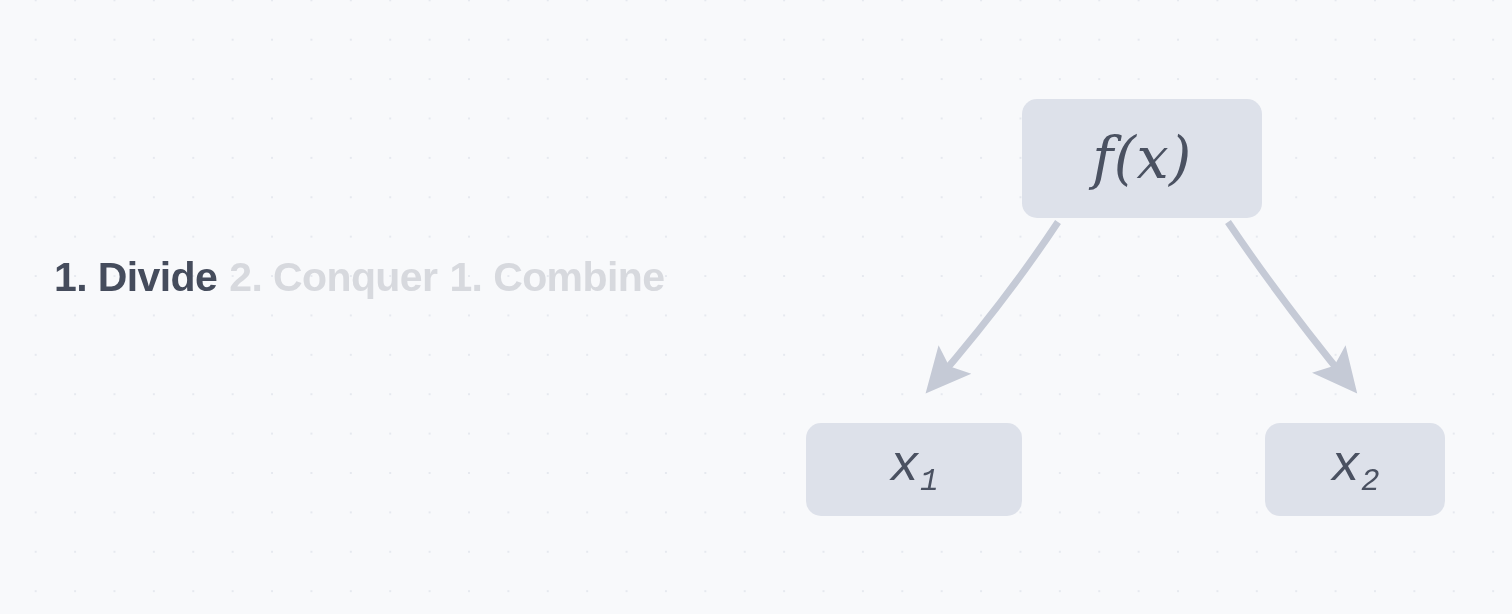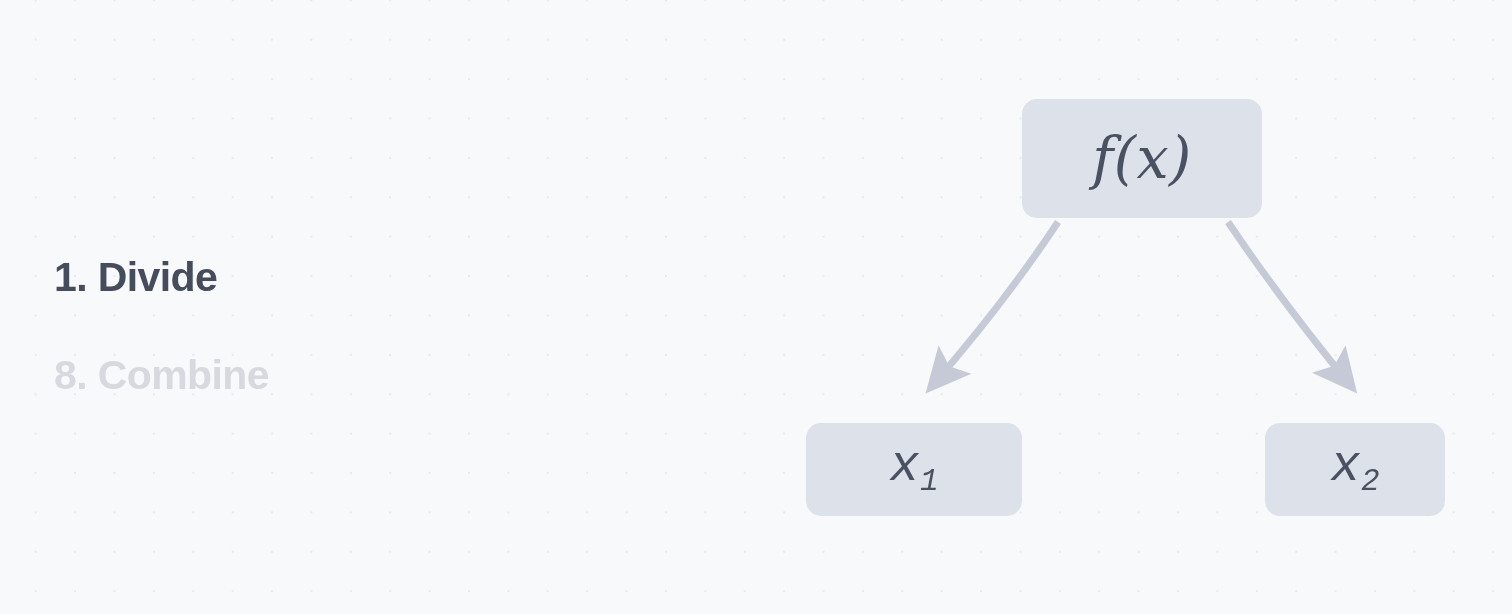--- a/index.html
+++ b/index.html
@@ -21,22 +21,22 @@
     -webkit-font-smoothing: antialiased;
   }
 
   
   #steps {
     position: absolute;
     left: 54px;
     top: 228px;
     width: 420px;
     display: flex;
-    flex-direction: column;
-    gap: 0px;
+    flex-direction: row;
+    gap: 12px;
   }
   .step {
     font-family: "Liberation Sans", sans-serif;
     font-size: 41px;
     font-weight: 700;
     letter-spacing: -0.6px;
     line-height: 98px;
     white-space: nowrap;
     user-select: none;
   }
@@ -88,21 +88,22 @@
     margin-left: 0.02em;
   }
 </style>
 </head>
 <body>
 
 <div id="canvas">
 
   <div id="steps">
     <div class="step active">1. Divide</div>
-    <div class="step inactive">8. Combine</div>
+    <div class="step inactive">2. Conquer</div>
+    <div class="step inactive">1. Combine</div>
   </div>
 
   <div id="diagram">
 
     <svg id="edges" viewBox="0 0 1512 614">
       <defs>
         <marker id="arrowhead-left" markerWidth="7" markerHeight="7" refX="5.0" refY="3.5" orient="auto" markerUnits="strokeWidth">
           <path d="M0,0.4 L6.4,3.5 L0,6.6 L1.25,3.5 Z" fill="#c5cad6"></path>
         </marker>
         <marker id="arrowhead-right" markerWidth="7" markerHeight="7" refX="5.0" refY="3.5" orient="auto" markerUnits="strokeWidth">

